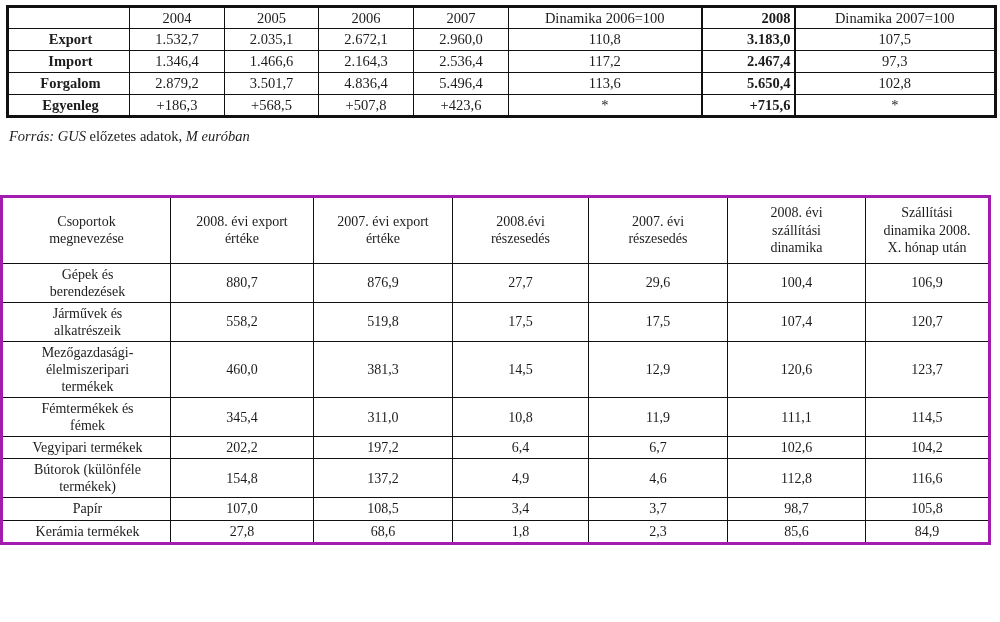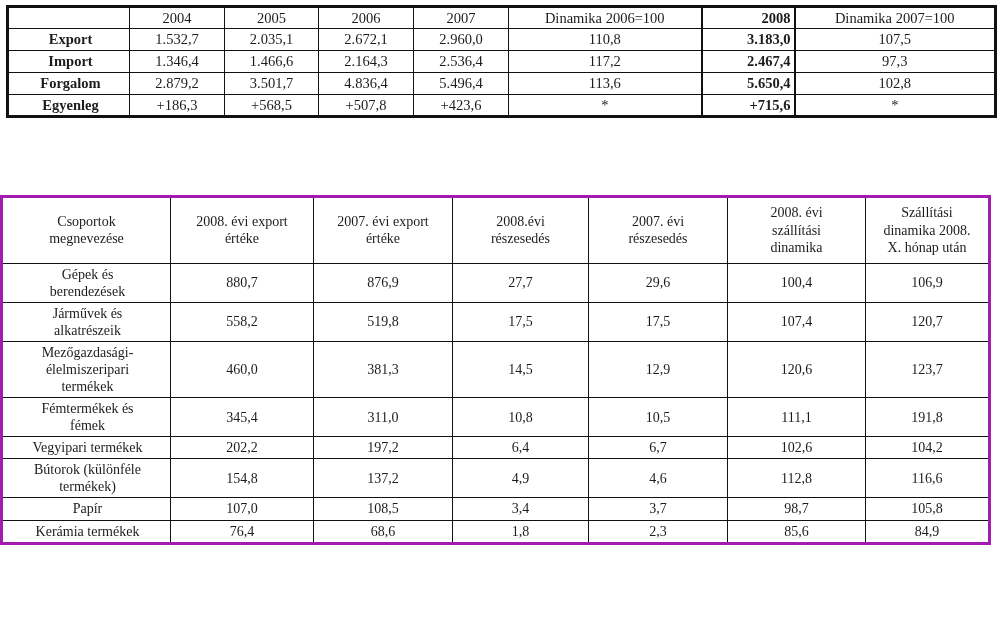--- a/index.html
+++ b/index.html
@@ -147,20 +147,23 @@
           <td>+568,5</td>
           <td>+507,8</td>
           <td>+423,6</td>
           <td>*</td>
           <td class="b col2008">+715,6</td>
           <td>*</td>
         </tr>
       </tbody>
   </table>
 
+  <div class="note note1">
+    <span class="i">Forrás: GUS</span><span> előzetes adatok, </span><span class="i">M euróban</span>
+  </div>
 
   <table class="t2">
     <colgroup>
       <col style="width:169px">
         <col style="width:143px">
         <col style="width:139px">
       <col style="width:136px">
         <col style="width:139px">
         <col style="width:138px">
       <col style="width:124px">
@@ -216,23 +219,23 @@
           <td>12,9</td>
           <td>120,6</td>
           <td>123,7</td>
         </tr>
         <tr>
           <td class="label">Fémtermékek és
 fémek</td>
           <td>345,4</td>
           <td>311,0</td>
           <td>10,8</td>
-          <td>10,5</td>
+          <td>11,9</td>
           <td>111,1</td>
-          <td>191,8</td>
+          <td>114,5</td>
         </tr>
         <tr>
           <td class="label">Vegyipari termékek</td>
           <td>202,2</td>
           <td>197,2</td>
           <td>6,4</td>
           <td>6,7</td>
           <td>102,6</td>
           <td>104,2</td>
         </tr>
@@ -250,21 +253,21 @@
           <td class="label">Papír</td>
           <td>107,0</td>
           <td>108,5</td>
           <td>3,4</td>
           <td>3,7</td>
           <td>98,7</td>
           <td>105,8</td>
         </tr>
         <tr>
           <td class="label">Kerámia termékek</td>
-          <td>76,4</td>
+          <td>27,8</td>
           <td>68,6</td>
           <td>1,8</td>
           <td>2,3</td>
           <td>85,6</td>
           <td>84,9</td>
         </tr>
       </tbody>
   </table>
 
   <div class="note note2">

